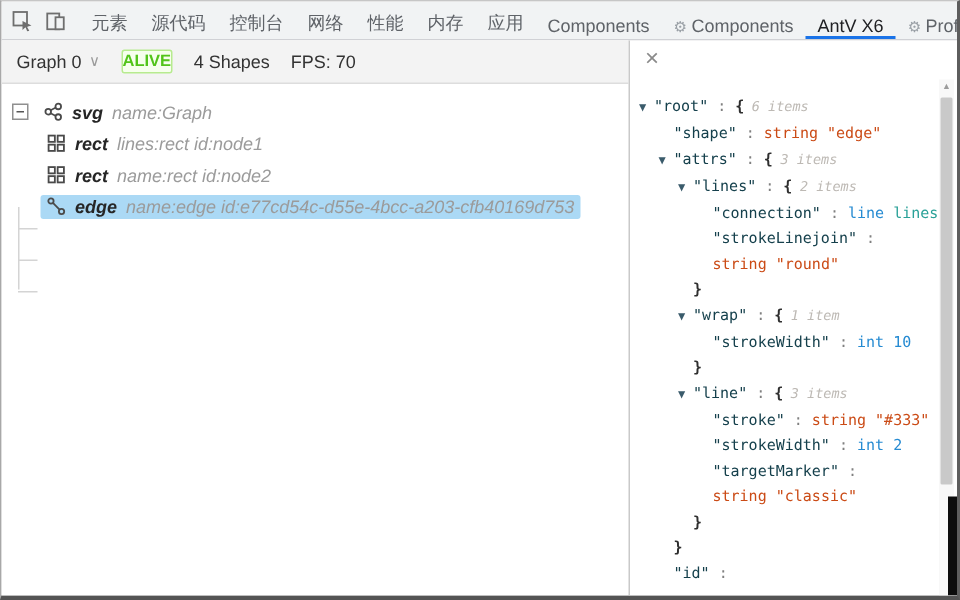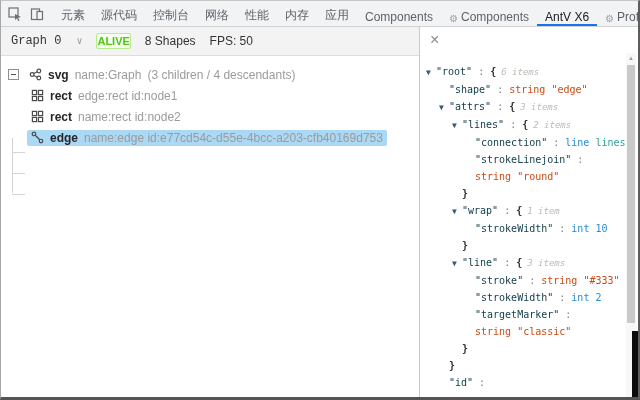--- a/index.html
+++ b/index.html
@@ -18,29 +18,29 @@
   .tab { display:flex; align-items:flex-end; padding:0 8px; cursor:pointer; white-space:nowrap; border-bottom:2px solid transparent; }
   .tab .mini-gear { font-size:10px; color:#9aa0a6; margin-right:3px; }
   .tab.active { color:#202124; border-bottom:2px solid #1a73e8; font-weight:400; }
 
   
   .main { position:absolute; top:26px; left:0; right:0; bottom:0; display:flex; }
   .left { width:418px; min-width:418px; display:flex; flex-direction:column; background:#fff; }
 
   .toolbar { height:29px; background:#f3f3f3; border-bottom:1px solid #ddd;
     display:flex; align-items:center; gap:14px; padding:0 10px; font-size:12px; color:#333; }
-  .gsel { display:flex; align-items:center; gap:15px; cursor:pointer;font-family:Liberation Mono, monospace; }
+  .gsel { display:flex; align-items:center; gap:5px; cursor:pointer; }
   .gsel .caret { color:#9a9a9a; font-size:10px; }
   .alive { color:#52c41a; background:#f6ffed; border:1px solid #b7eb8f; border-radius:2px;
     font-size:11px; font-weight:bold; padding:1px 0; }
 
   
   .tree { position:relative; flex:1; padding-top:8px; font-size:12px; }
   .trow { height:21px; display:flex; align-items:center; position:relative; }
-  .trow .tagbox { display:inline-flex; align-items:center; gap:6px; padding:1px 4px; border-radius:2px; cursor:pointer; }
+  .trow .tagbox { display:inline-flex; align-items:center; gap:6px; padding:1px 4px; border-radius:2px; cursor:pointer;font-style:italic; }
   .trow.selected .tagbox { background:#abd9f5; }
   .tag { font-weight:bold; color:#262626; }
   .attr { color:#9b9b9b; }
   .expander { width:11px; height:11px; border:1px solid #8f8f8f; background:#fff; margin:0 6px 0 7px;
     position:relative; cursor:pointer; flex:none; }
   .expander::after { content:""; position:absolute; left:2px; right:2px; top:4px; height:1px; background:#555; }
   .child { padding-left:26px; }
   .guide-v { position:absolute; left:11px; top:82px; width:1px; height:55px; background:#d4d4d4; }
   .guide-h { position:absolute; left:11px; width:13px; height:1px; background:#d4d4d4; }
   .ticon { width:13px; height:13px; flex:none; }
@@ -132,56 +132,55 @@
 
   <div class="main">
 
     <div class="left">
       <div class="toolbar">
         <span class="gsel">
           <span>Graph 0</span>
           <span class="caret">∨</span>
         </span>
         <span class="alive">ALIVE</span>
-        <span>8 Shapes</span>
-        <span>FPS: 50</span>
+        <span>4 Shapes</span>
+        <span>FPS: 70</span>
       </div>
 
       <div class="tree">
         <div class="guide-v"></div>
         <div class="guide-h" style="top:96px"></div>
         <div class="guide-h" style="top:117px"></div>
         <div class="guide-h" style="top:138px"></div>
 
         <div class="trow">
           <span class="expander"></span>
           <span class="tagbox">
             <svg class="ticon" viewBox="0 0 14 14">
                 <circle cx="3.4" cy="7" r="2" fill="none" stroke="#4a4a4a" stroke-width="1.3"></circle>
                 <circle cx="10.6" cy="3.2" r="2" fill="none" stroke="#4a4a4a" stroke-width="1.3"></circle>
                 <circle cx="10.6" cy="10.8" r="2" fill="none" stroke="#4a4a4a" stroke-width="1.3"></circle>
                 <line x1="5.1" y1="6" x2="8.9" y2="4" stroke="#4a4a4a" stroke-width="1.2"></line>
                 <line x1="5.1" y1="8" x2="8.9" y2="10" stroke="#4a4a4a" stroke-width="1.2"></line>
               </svg>
             <span class="tag">svg</span>
             <span class="attr">name:Graph</span>
-            <span class="attr">(3 children / 4 descendants)</span>
           </span>
         </div>
 
         <div class="trow child">
           <span class="tagbox">
             <svg class="ticon" viewBox="0 0 14 14">
                 <rect x="1.5" y="1.5" width="4.5" height="4.5" fill="none" stroke="#4a4a4a" stroke-width="1.3"></rect>
                 <rect x="8" y="1.5" width="4.5" height="4.5" fill="none" stroke="#4a4a4a" stroke-width="1.3"></rect>
                 <rect x="1.5" y="8" width="4.5" height="4.5" fill="none" stroke="#4a4a4a" stroke-width="1.3"></rect>
                 <rect x="8" y="8" width="4.5" height="4.5" fill="none" stroke="#4a4a4a" stroke-width="1.3"></rect>
               </svg>
             <span class="tag">rect</span>
-            <span class="attr">edge:rect id:node1</span>
+            <span class="attr">lines:rect id:node1</span>
           </span>
         </div>
 
         <div class="trow child">
           <span class="tagbox">
             <svg class="ticon" viewBox="0 0 14 14">
                 <rect x="1.5" y="1.5" width="4.5" height="4.5" fill="none" stroke="#4a4a4a" stroke-width="1.3"></rect>
                 <rect x="8" y="1.5" width="4.5" height="4.5" fill="none" stroke="#4a4a4a" stroke-width="1.3"></rect>
                 <rect x="1.5" y="8" width="4.5" height="4.5" fill="none" stroke="#4a4a4a" stroke-width="1.3"></rect>
                 <rect x="8" y="8" width="4.5" height="4.5" fill="none" stroke="#4a4a4a" stroke-width="1.3"></rect>

